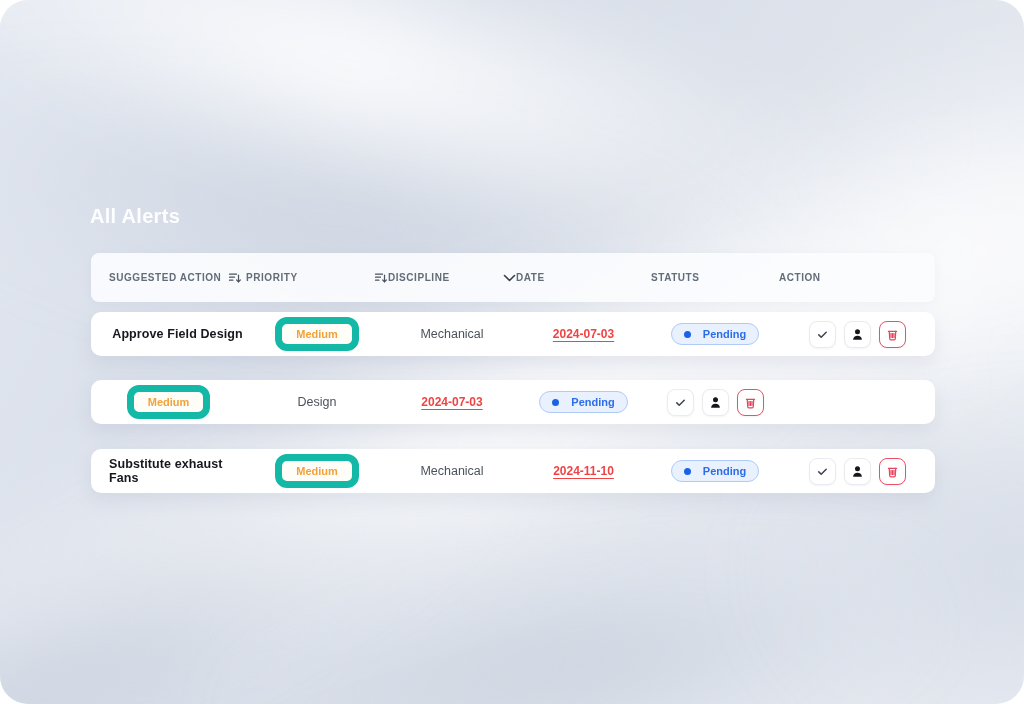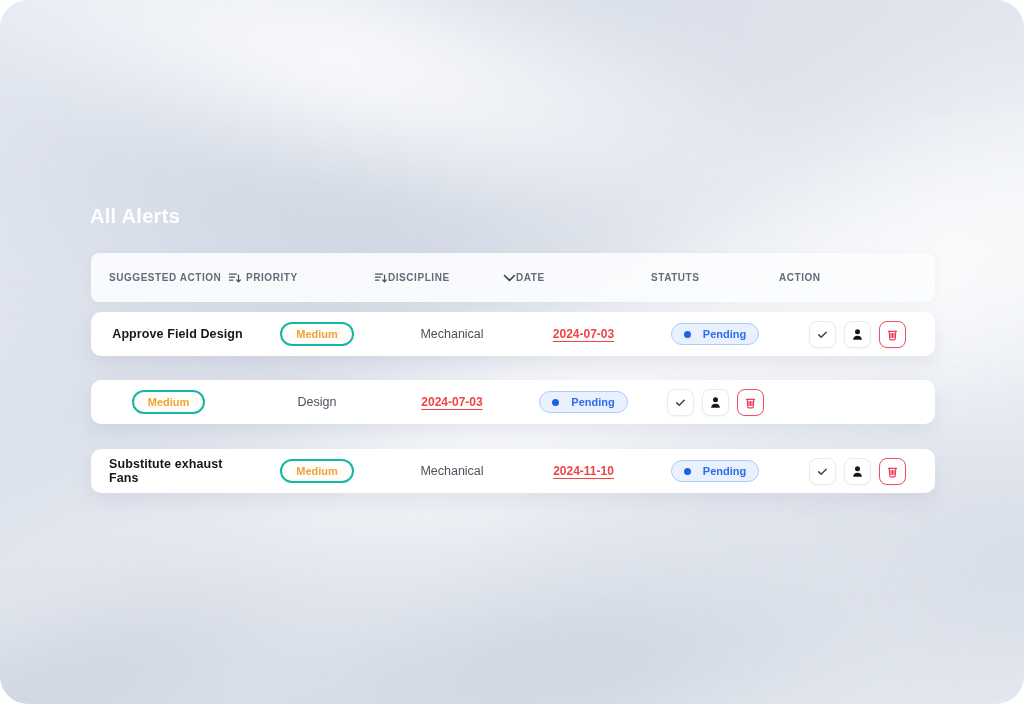--- a/index.html
+++ b/index.html
@@ -44,21 +44,21 @@
   .r1{top:312px;} .r2{top:380px;} .r3{top:449px;}
   .cell{display:flex;align-items:center;justify-content:center;}
   .cell.left{justify-content:center;padding-left:18px;}
   .action-text{font-size:12.5px;font-weight:700;color:#16181d;letter-spacing:.1px;}
   .discipline{font-size:12.5px;color:#4c525c;}
   .date{font-size:12px;font-weight:600;color:#ef4444;text-decoration:underline;
         text-underline-offset:3px;cursor:pointer;}
 
   
   .badge-medium{display:inline-block;padding:4px 14px;border-radius:12px;background:#fffdf8;
-        border:2px solid #14b8a6;color:#f0a23b;font-size:11px;font-weight:700;}
+        border:7px solid #14b8a6;color:#f0a23b;font-size:11px;font-weight:700;}
   .badge-pending{display:inline-flex;align-items:center;gap:12px;padding:4px 12px;border-radius:13px;
         background:#e9f1fe;border:1px solid #aecbf8;color:#2c6de9;font-size:11px;font-weight:700;}
   .dot{width:7px;height:7px;border-radius:50%;background:#1b63e6;display:inline-block;}
 
   
   .actions{gap:8px;}
   .abtn{width:27px;height:27px;border-radius:8px;background:#ffffff;border:1px solid #e9ebef;
         display:flex;align-items:center;justify-content:center;padding:0;cursor:pointer;
         box-shadow:0 1px 2px rgba(20,30,50,.05);}
   .abtn.danger{border:1px solid #ee4f66;}

